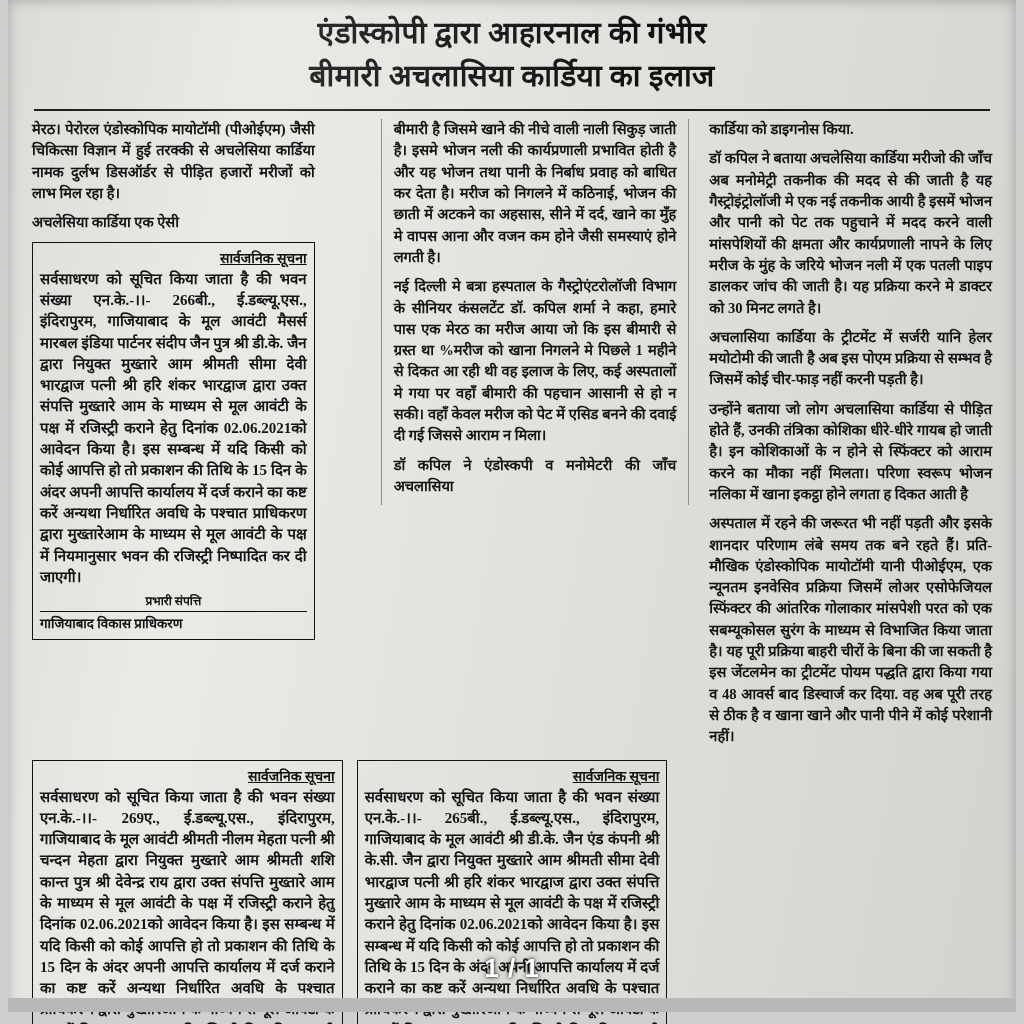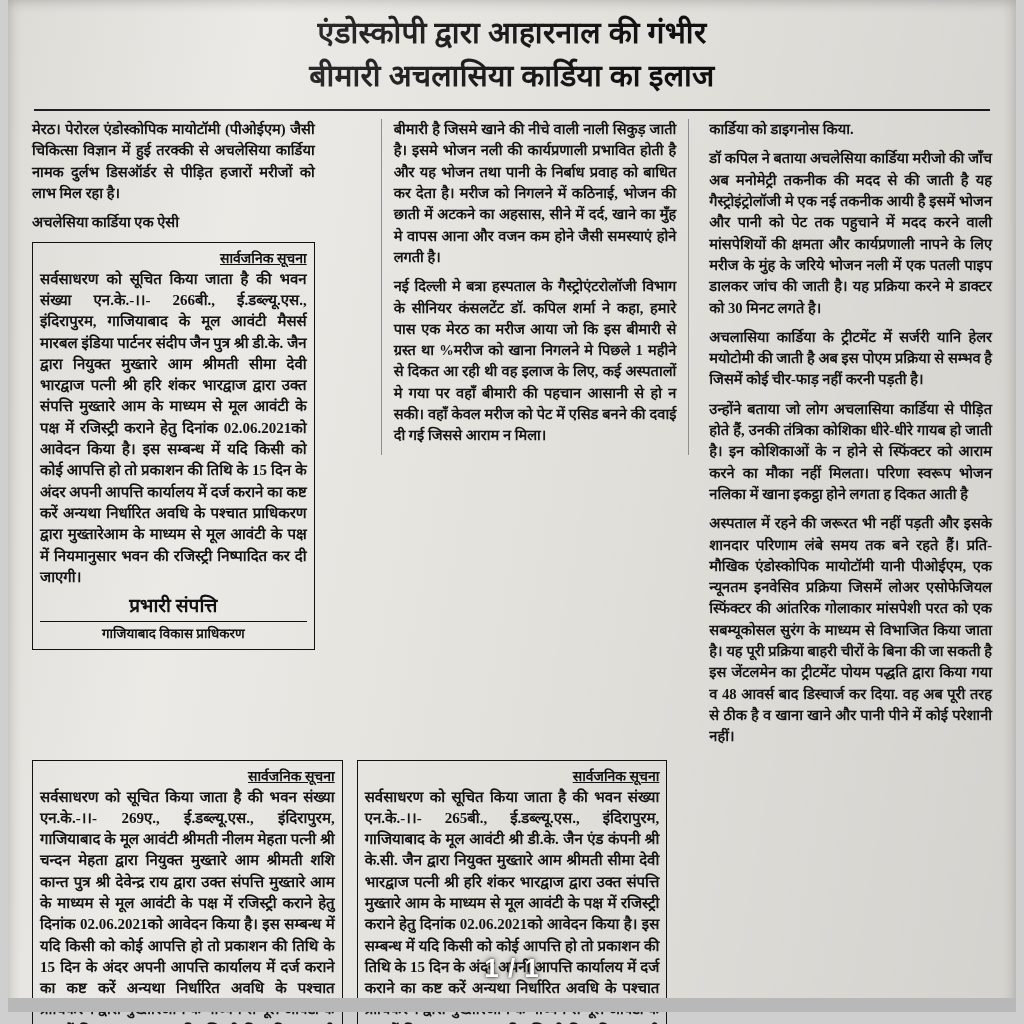--- a/index.html
+++ b/index.html
@@ -105,27 +105,26 @@
   .notice-body {
     font-size: 15px;
     line-height: 1.42;
     text-align: justify;
     font-weight: 600;
     color: #141414;
   }
   .notice-sign {
     text-align: center;
     font-weight: bold;
-    font-size: 19px;
+    font-size: 12px;
     margin-top: 5px;
     line-height: 1.35;
     color: #111;
   }
   .notice-auth {
-    text-align: center;
     font-weight: bold;
     font-size: 13.4px;
     border-top: 1px solid #111;
     padding-top: 2px;
     margin-top: 2px;
     color: #111;
   }
 
   .bottom-notices {
     display: flex;
@@ -172,20 +171,21 @@
           <div class="notice-title">सार्वजनिक सूचना</div>
           <div class="notice-body">सर्वसाधरण को सूचित किया जाता है की भवन संख्या एन.के.-।।- 266बी., ई.डब्ल्यू.एस., इंदिरापुरम, गाजियाबाद के मूल आवंटी मैसर्स मारबल इंडिया पार्टनर संदीप जैन पुत्र श्री डी.के. जैन द्वारा नियुक्त मुख्तारे आम श्रीमती सीमा देवी भारद्वाज पत्नी श्री हरि शंकर भारद्वाज द्वारा उक्त संपत्ति मुख्तारे आम के माध्यम से मूल आवंटी के पक्ष में रजिस्ट्री कराने हेतु दिनांक 02.06.2021को आवेदन किया है। इस सम्बन्ध में यदि किसी को कोई आपत्ति हो तो प्रकाशन की तिथि के 15 दिन के अंदर अपनी आपत्ति कार्यालय में दर्ज कराने का कष्ट करें अन्यथा निर्धारित अवधि के पश्चात प्राधिकरण द्वारा मुख्तारेआम के माध्यम से मूल आवंटी के पक्ष में नियमानुसार भवन की रजिस्ट्री निष्पादित कर दी जाएगी।</div>
           <div class="notice-sign">प्रभारी संपत्ति</div>
           <div class="notice-auth">गाजियाबाद विकास प्राधिकरण</div>
         </div>
       </div>
 
       <div class="col mid">
         <p class="body">बीमारी है जिसमे खाने की नीचे वाली नाली सिकुड़ जाती है। इसमे भोजन नली की कार्यप्रणाली प्रभावित होती है और यह भोजन तथा पानी के निर्बाध प्रवाह को बाधित कर देता है। मरीज को निगलने में कठिनाई, भोजन की छाती में अटकने का अहसास, सीने में दर्द, खाने का मुँह मे वापस आना और वजन कम होने जैसी समस्याएं होने लगती है।</p>
         <p class="body">नई दिल्ली मे बत्रा हस्पताल के गैस्ट्रोएंटरोलॉजी विभाग के सीनियर कंसलटेंट डॉ. कपिल शर्मा ने कहा, हमारे पास एक मेरठ का मरीज आया जो कि इस बीमारी से ग्रस्त था %मरीज को खाना निगलने मे पिछले 1 महीने से दिकत आ रही थी वह इलाज के लिए, कई अस्पतालों मे गया पर वहाँ बीमारी की पहचान आसानी से हो न सकी। वहाँ केवल मरीज को पेट में एसिड बनने की दवाई दी गई जिससे आराम न मिला।</p>
+        <p class="body">डॉ कपिल ने एंडोस्कपी व मनोमेटरी की जाँच अचलासिया</p>
       </div>
 
       <div class="col right">
         <p class="body">कार्डिया को डाइगनोस किया.</p>
         <p class="body">डॉ कपिल ने बताया अचलेसिया कार्डिया मरीजो की जाँच अब मनोमेट्री तकनीक की मदद से की जाती है यह गैस्ट्रोइंट्रोलॉजी मे एक नई तकनीक आयी है इसमें भोजन और पानी को पेट तक पहुचाने में मदद करने वाली मांसपेशियों की क्षमता और कार्यप्रणाली नापने के लिए मरीज के मुंह के जरिये भोजन नली में एक पतली पाइप डालकर जांच की जाती है। यह प्रक्रिया करने मे डाक्टर को 30 मिनट लगते है।</p>
         <p class="body">अचलासिया कार्डिया के ट्रीटमेंट में सर्जरी यानि हेलर मयोटोमी की जाती है अब इस पोएम प्रक्रिया से सम्भव है जिसमें कोई चीर-फाड़ नहीं करनी पड़ती है।</p>
         <p class="body">उन्होंने बताया जो लोग अचलासिया कार्डिया से पीड़ित होते हैं, उनकी तंत्रिका कोशिका धीरे-धीरे गायब हो जाती है। इन कोशिकाओं के न होने से स्फिंक्टर को आराम करने का मौका नहीं मिलता। परिणा स्वरूप भोजन नलिका में खाना इकट्ठा होने लगता ह दिकत आती है</p>
         <p class="body">अस्पताल में रहने की जरूरत भी नहीं पड़ती और इसके शानदार परिणाम लंबे समय तक बने रहते हैं। प्रति-मौखिक एंडोस्कोपिक मायोटॉमी यानी पीओईएम, एक न्यूनतम इनवेसिव प्रक्रिया जिसमें लोअर एसोफेजियल स्फिंक्टर की आंतरिक गोलाकार मांसपेशी परत को एक सबम्यूकोसल सुरंग के माध्यम से विभाजित किया जाता है। यह पूरी प्रक्रिया बाहरी चीरों के बिना की जा सकती है इस जेंटलमेन का ट्रीटमेंट पोयम पद्धति द्वारा किया गया व 48 आवर्स बाद डिस्चार्ज कर दिया. वह अब पूरी तरह से ठीक है व खाना खाने और पानी पीने में कोई परेशानी नहीं।</p>
       </div>
     </div>

